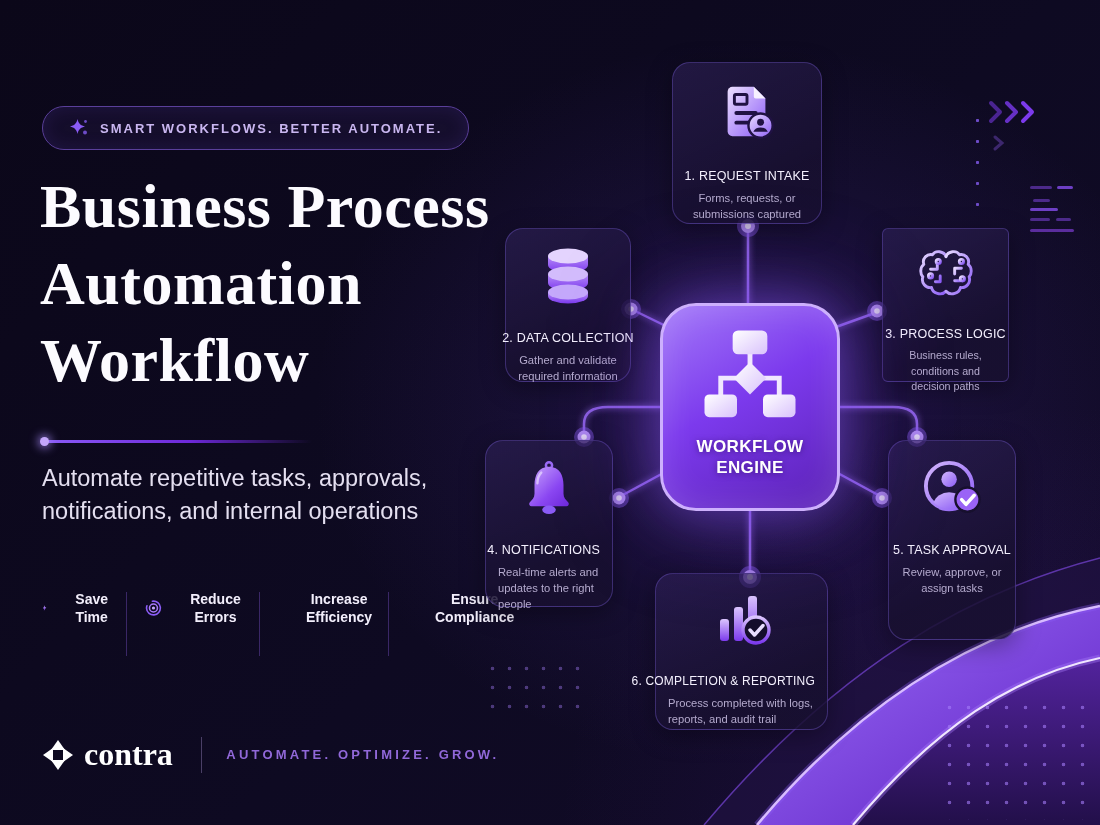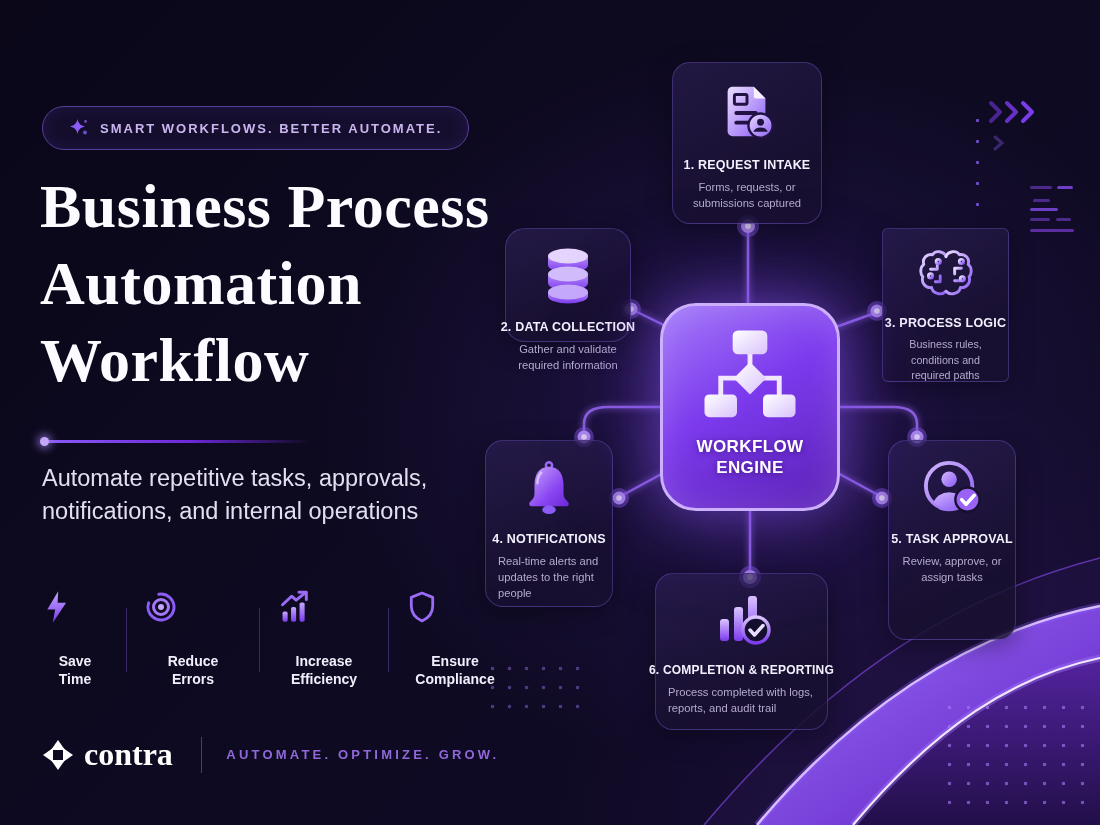--- a/index.html
+++ b/index.html
@@ -17,41 +17,41 @@
     background:rgba(44,30,84,0.30);box-shadow:0 0 18px rgba(109,64,217,0.15) inset;}
   .badge span{font-size:13px;font-weight:700;letter-spacing:2px;color:#c9b6f0;}
   .title{left:40px;top:168px;width:500px;font-family:"Liberation Serif","DejaVu Serif",serif;
     font-weight:700;font-size:62px;line-height:1.24;color:#fcfbff;letter-spacing:0.5px;}
   .divider{left:42px;top:440px;width:270px;height:2.5px;border-radius:2px;
     background:linear-gradient(90deg,#8b5cf6,#6d28d9 55%,rgba(109,40,217,0));}
   .divider::before{content:"";position:absolute;left:-2px;top:-3.5px;width:9px;height:9px;border-radius:50%;
     background:#c4a7fb;box-shadow:0 0 10px 2px rgba(167,139,250,0.8);}
   .subtitle{left:42px;top:462px;width:445px;font-size:23.5px;line-height:1.42;color:#e4dff0;}
   .benefits{left:42px;top:590px;display:flex;align-items:flex-start;}
-  .benefit{display:flex;flex-direction:column;gap:28px;}
+  .benefit{display:flex;flex-direction:row;align-items:center;gap:28px;}
   .benefit .lbl{font-size:14px;font-weight:700;color:#f2eefb;text-align:center;line-height:1.3;}
   .bsep{width:1px;height:64px;background:#3a2766;margin:2px 18px 0 18px;align-self:center;}
   .footer{left:42px;top:736px;display:flex;align-items:center;}
   .brand{font-family:"Liberation Serif","DejaVu Serif",serif;font-weight:700;font-size:32px;color:#fff;margin-left:10px;}
   .fsep{width:1.5px;height:36px;background:#4a3f66;margin:0 24px 0 28px;}
   .tagline{font-size:13px;font-weight:700;letter-spacing:3.2px;color:#9168d9;}
 
   
   .card{position:absolute;border-radius:18px;z-index:4;box-sizing:border-box;
     background:linear-gradient(155deg, rgba(47,34,88,0.60) 0%, rgba(24,16,48,0.85) 70%);
     border:1px solid rgba(130,100,230,0.35);
     box-shadow:0 6px 24px rgba(0,0,0,0.35);
     display:flex;flex-direction:column;align-items:center;padding:14px 12px;}
   .card .ic{display:flex;align-items:center;justify-content:center;}
-  .step{font-size:12.5px;font-weight:700;color:#f4f0fe;letter-spacing:0.2px;margin-top:15px;white-space:nowrap;}
+  .step{font-size:12.5px;font-weight:400;color:#f4f0fe;letter-spacing:0.2px;margin-top:26px;white-space:nowrap;}
   .desc{font-size:11.2px;line-height:1.45;color:#b5abce;margin-top:7px;text-align:center;}
-  .card.left-align{align-items:center;}
+  .card.left-align{align-items:flex-end;}
   .card.left-align .step,.card.left-align .desc{text-align:left;}
   #card1{left:672px;top:62px;width:150px;height:162px;}
-  #card2{left:505px;top:228px;width:126px;height:114px;border-radius:20px;}
+  #card2{left:505px;top:228px;width:126px;height:154px;}
   #card3{left:882px;top:228px;width:127px;height:154px;border-radius:6px;}
   #card3 .desc{font-size:10.7px;}
   #card4{left:485px;top:440px;width:128px;height:167px;}
   #card5{left:888px;top:440px;width:128px;height:200px;}
   #card6{left:655px;top:573px;width:173px;height:157px;}
   #card6 .step{font-size:12px;}
   .card .ic{margin-top:4px;}
   #card4 .ic,#card6 .ic{align-self:center;}
 
   
@@ -315,21 +315,21 @@
         <path d="M14 23 h7 M21 23 v-5 M24 30 v6 h-5"></path>
         <path d="M46 22 h-7 v6 M39 35 h6"></path>
         <circle cx="14" cy="30" r="2.2"></circle>
             <circle cx="22" cy="15" r="2.2"></circle>
         <circle cx="46" cy="15" r="2.2"></circle>
             <circle cx="47" cy="33" r="2.2"></circle>
       </g>
     </svg>
       </div>
     <div class="step">3. PROCESS LOGIC</div>
-    <div class="desc">Business rules, conditions and required paths</div>
+    <div class="desc">Business rules, conditions and decision paths</div>
   </div>
 
   <div class="card left-align" id="card4">
     <div class="ic">
         <svg width="56" height="58" viewBox="0 0 56 60">
       <defs>
             <linearGradient id="c4g" x1="0" y1="0" x2="1" y2="1">
               <stop offset="0" stop-color="#c9a6fc"></stop>
               <stop offset="0.6" stop-color="#8b47f2"></stop>
               <stop offset="1" stop-color="#6d28d9"></stop>

